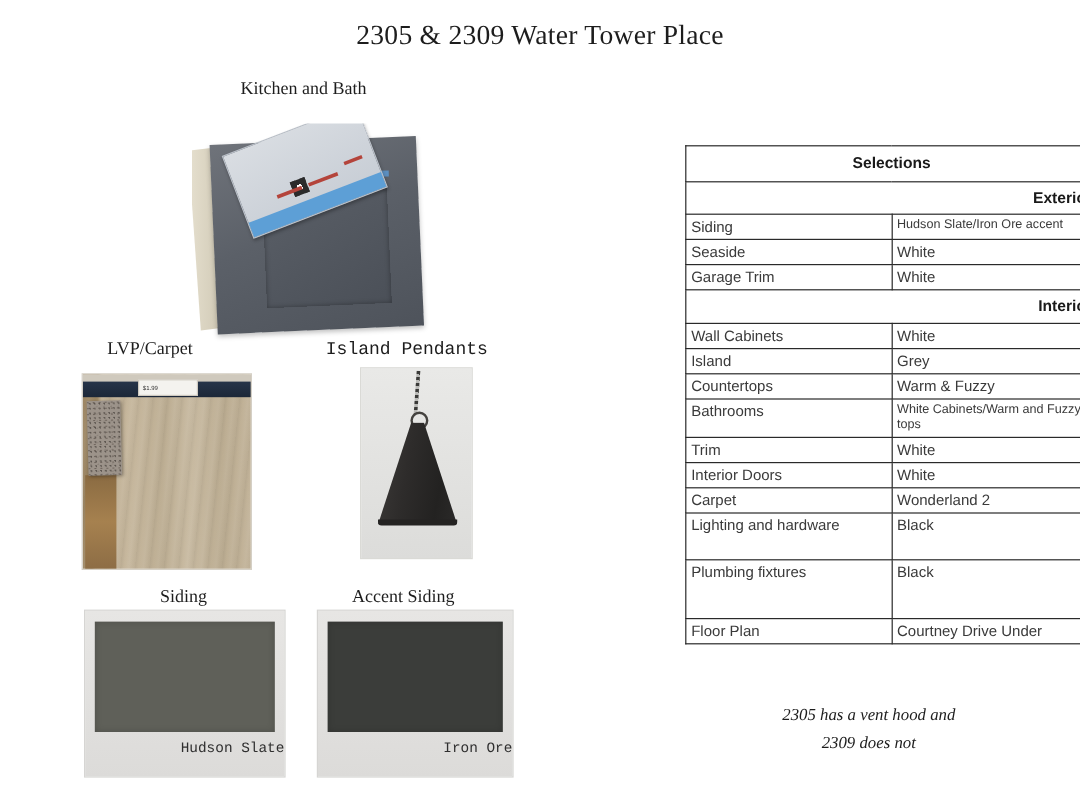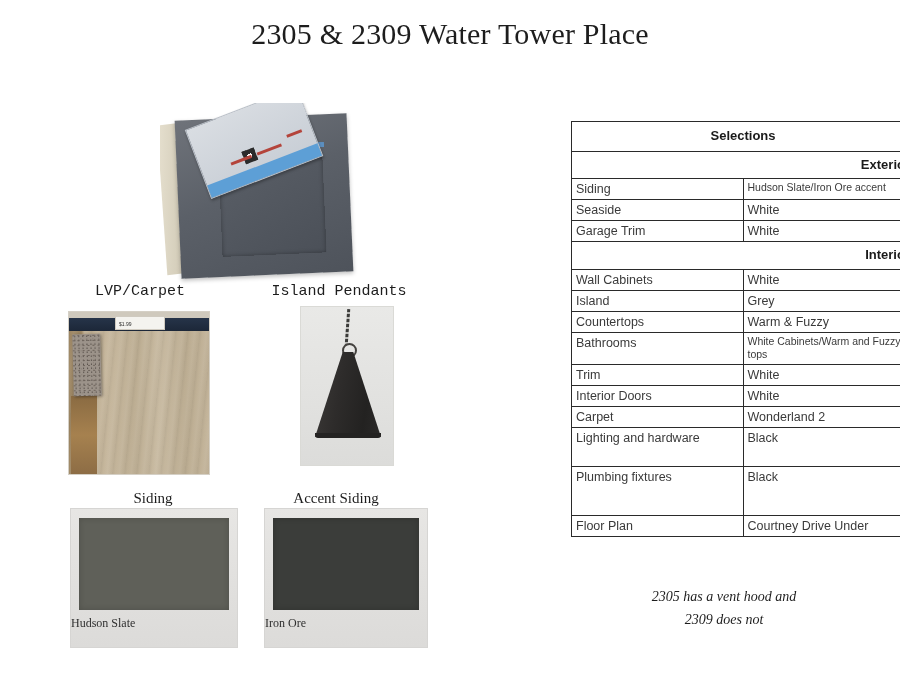--- a/index.html
+++ b/index.html
@@ -17,37 +17,37 @@
   }
 
   
   .doc-title {
     position: absolute;
     left: 0;
     top: 17px;
     width: 900px;
     text-align: center;
     font-family: "Liberation Serif", serif;
-    font-size: 30px;
+    font-size: 23px;
     color: #1d1d1d;
     letter-spacing: 0.2px;
     white-space: nowrap;
   }
 
   
   .caption {
     position: absolute;
     font-family: "Liberation Serif", serif;
     font-size: 15px;
     color: #1d1d1d;
     text-align: center;
     white-space: nowrap;
   }
   .cap-kitchen   { left: 133px;  top: 66px;  width: 240px; }
-  .cap-lvp       { left: 60px;   top: 283px; width: 160px; font-family: Liberation Mono, monospace; }
+  .cap-lvp       { left: 45px;   top: 283px; width: 160px; }
   .cap-pendants  { left: 258px;  top: 283px; width: 162px; font-family: Liberation Mono, monospace; }
   .cap-siding    { left: 73px;   top: 490px; width: 160px; }
   .cap-accent    { left: 255px;  top: 490px; width: 162px; }
 
   
   .photo { position: absolute; overflow: hidden; }
 
   #photo-kitchen {
     left: 160px; top: 103px;
     width: 198px; height: 185px;
@@ -220,22 +220,22 @@
     position: absolute;
     left: 8px; top: 9px;
     right: 8px;
     height: 92px;
     box-shadow: inset 0 0 6px rgba(0,0,0,.18);
   }
   .swatch-label {
     position: absolute;
     left: 0; right: 0;
     bottom: 16px;
-    text-align: left;
-    font-family: Liberation Serif, serif;
+    text-align: right;
+    font-family: Liberation Mono, monospace;
     font-size: 12px;
     color: #2f2f2f;
   }
   #swatch-hudson { left: 70px;  top: 508px; width: 168px; height: 140px; }
   #swatch-iron   { left: 264px; top: 508px; width: 164px; height: 140px; }
 
   
   #selections-table {
     position: absolute;
     left: 571px;
@@ -284,20 +284,21 @@
     line-height: 1.65;
   }
 </style>
 </head>
 <body>
 
 <div id="page">
 
   <div class="doc-title">2305 &amp; 2309 Water Tower Place</div>
 
+  <div class="caption cap-kitchen">Kitchen and Bath</div>
   <div class="photo" id="photo-kitchen">
     <div class="kb-white-door"></div>
     <div class="kb-slab">
       <div class="kb-slab-inner"></div>
     </div>
     <div class="kb-edge-blue"></div>
     <div class="kb-card">
       <div class="kb-card-qr"></div>
       <div class="kb-card-txt" style="left:30px; top:46px; width:22px;"></div>
       <div class="kb-card-txt" style="left:58px; top:46px; width:26px;"></div>

